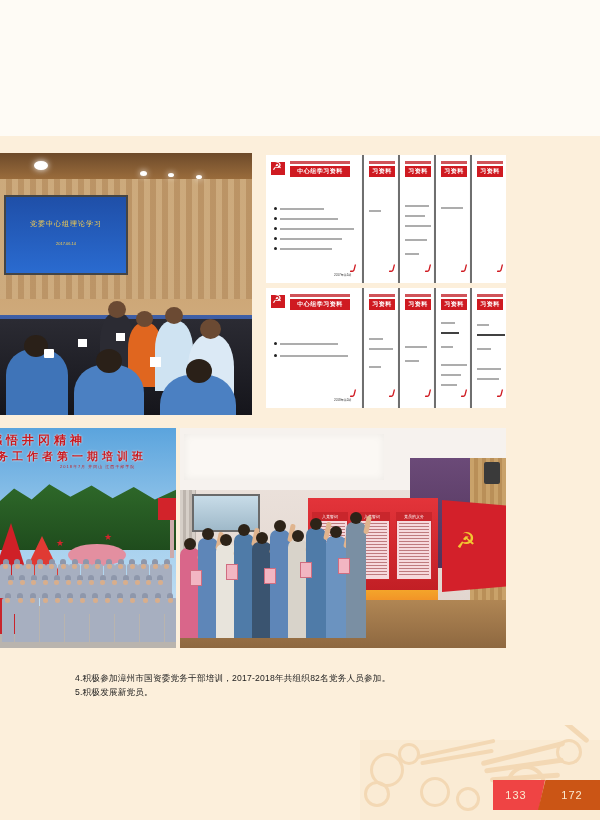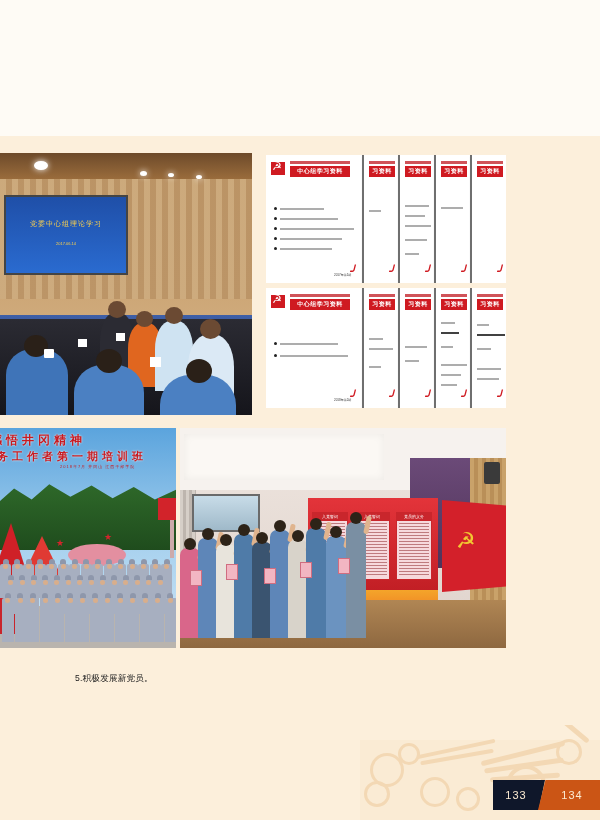--- a/index.html
+++ b/index.html
@@ -138,21 +138,21 @@
   
   .ornament { position:absolute; left:360px; bottom:0; width:240px; height:95px;
               overflow:hidden; }
   .orn-band { position:absolute; left:0; bottom:0; width:100%; height:80px; background:#FAEBD4; }
   .swirl { position:absolute; border:3px solid #F3D8B4; border-radius:50%; }
   .plume { position:absolute; background:#F3D8B4; }
 
   .pagenums { position:absolute; right:0; bottom:10px; height:30px; display:flex; }
   .pn { position:relative; color:#FBEBD2; font-size:11px; line-height:30px;
         text-align:center; letter-spacing:1px; }
-  .pn-left  { width:52px; background:#0f172a; clip-path:polygon(0 0,100% 0,88% 100%,0 100%); padding-right:6px;}
+  .pn-left  { width:52px; background:#ef4444; clip-path:polygon(0 0,100% 0,88% 100%,0 100%); padding-right:6px;}
   .pn-right { width:62px; background:#CB5515; margin-left:-7px;
               clip-path:polygon(12% 0,100% 0,100% 100%,0 100%); padding-left:6px;}
 </style>
 </head>
 <body>
 
 <div class="page">
 
   <div class="top-white"></div>
   <div class="cream-field"></div>
@@ -502,20 +502,21 @@
 
       <div class="oa-pc" style="left:10px;top:56px;"></div>
       <div class="oa-pc" style="left:46px;top:50px;"></div>
       <div class="oa-pc" style="left:84px;top:54px;"></div>
       <div class="oa-pc" style="left:120px;top:48px;"></div>
       <div class="oa-pc" style="left:158px;top:44px;"></div>
     </div>
   </div>
 
   <div class="caption">
+    <div class="cap-line">4.积极参加漳州市国资委党务干部培训，2017-2018年共组织82名党务人员参加。</div>
     <div class="cap-line">5.积极发展新党员。</div>
   </div>
 
   <div class="ornament">
     <div class="orn-band"></div>
     <div class="swirl" style="left:10px;top:28px;width:34px;height:34px;"></div>
     <div class="swirl" style="left:38px;top:18px;width:22px;height:22px;"></div>
     <div class="swirl" style="left:4px;top:56px;width:26px;height:26px;"></div>
     <div class="swirl" style="left:60px;top:52px;width:30px;height:30px;"></div>
     <div class="swirl" style="left:96px;top:62px;width:24px;height:24px;"></div>
@@ -524,16 +525,16 @@
     <div class="plume" style="left:56px;top:22px;width:80px;height:4px;transform:rotate(-12deg);border-radius:3px;"></div>
     <div class="plume" style="left:60px;top:30px;width:74px;height:4px;transform:rotate(-10deg);border-radius:3px;"></div>
     <div class="plume" style="left:120px;top:26px;width:86px;height:5px;transform:rotate(-14deg);border-radius:3px;"></div>
     <div class="plume" style="left:124px;top:38px;width:80px;height:5px;transform:rotate(-8deg);border-radius:3px;"></div>
     <div class="plume" style="left:130px;top:50px;width:70px;height:5px;transform:rotate(-4deg);border-radius:3px;"></div>
     <div class="plume" style="left:200px;top:4px;width:32px;height:5px;transform:rotate(40deg);border-radius:3px;"></div>
   </div>
 
   <div class="pagenums">
     <div class="pn pn-left">133</div>
-    <div class="pn pn-right">134</div>
+    <div class="pn pn-right">172</div>
   </div>
 
 </div>
 
 </body></html>

